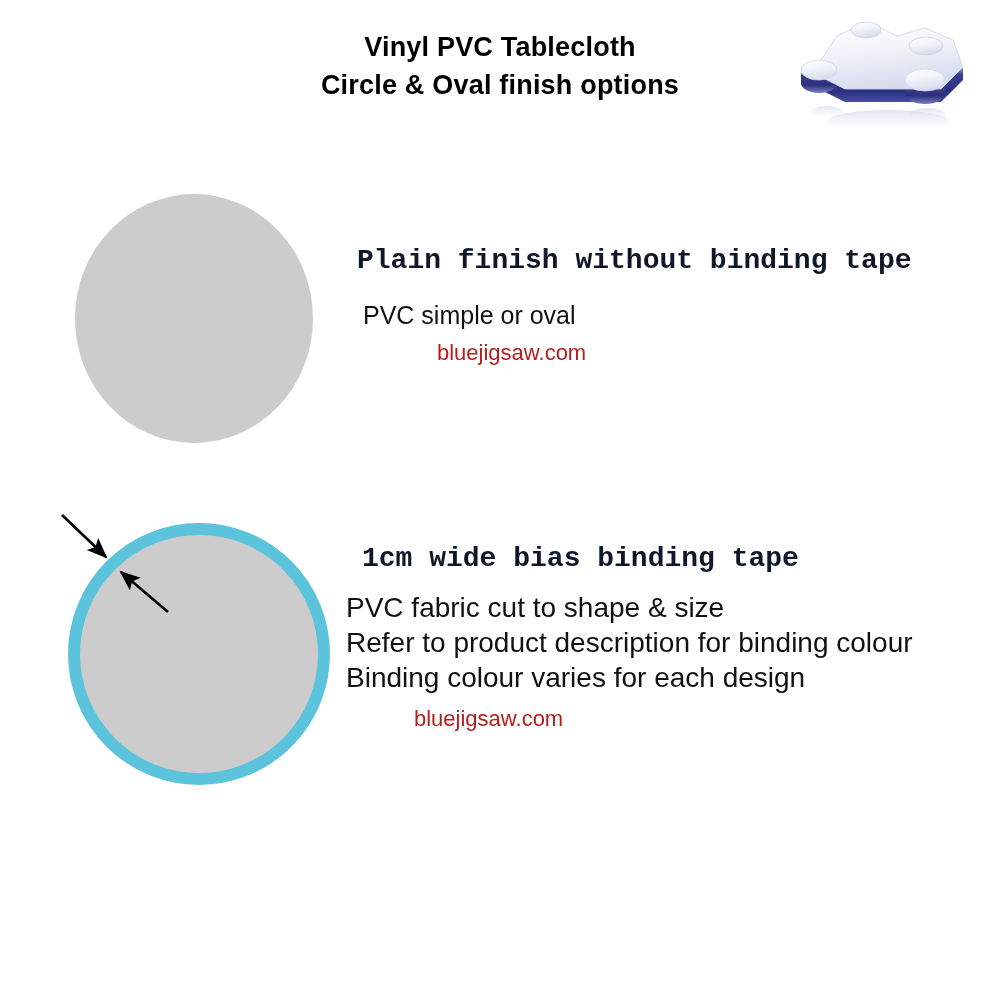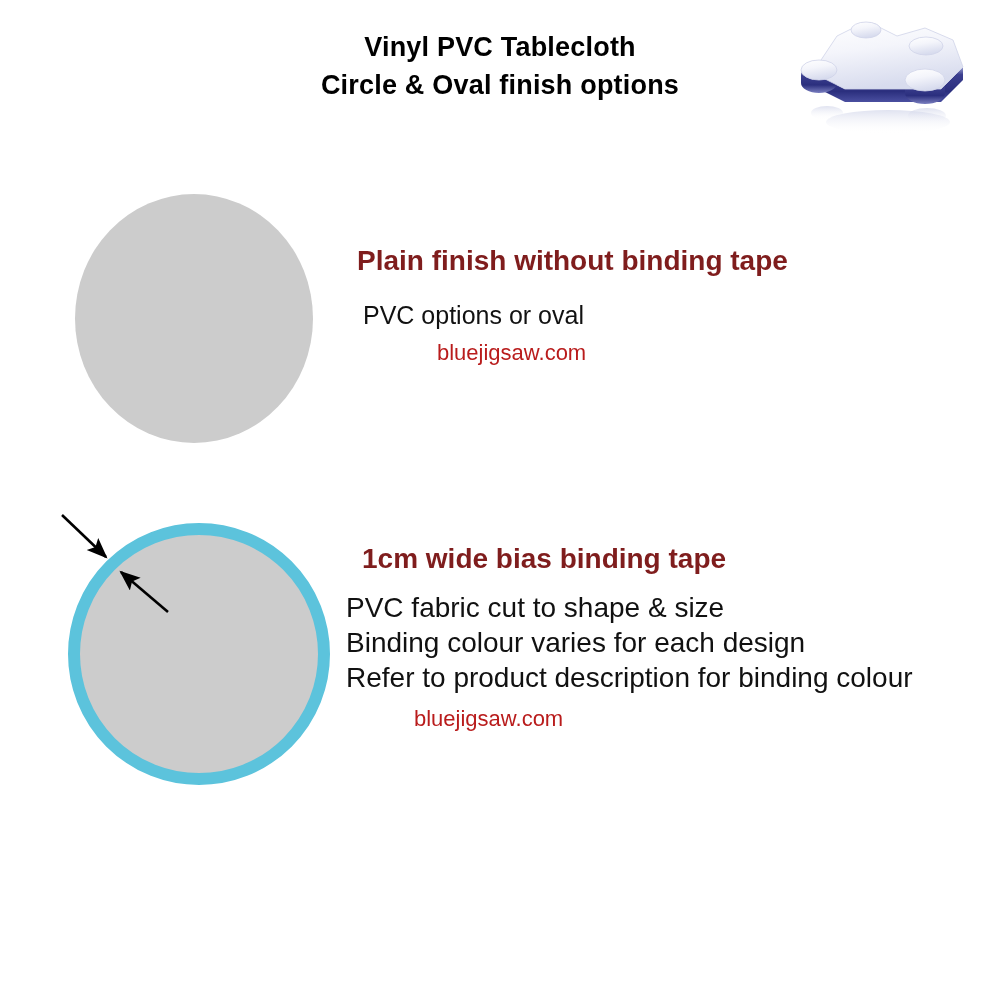--- a/index.html
+++ b/index.html
@@ -75,23 +75,23 @@
     width: 1000px;
     height: 1000px;
     pointer-events: none;
   }
 
   
   .section {
     position: absolute;
   }
   .section-heading {
-    font-family: Liberation Sans, sans-serif;
+    font-family: Liberation Mono, monospace;
     font-weight: bold;
-    color: #7f1d1d;
+    color: #0f172a;
     white-space: nowrap;
   }
   .section-body-line {
     font-family: "Liberation Sans", sans-serif;
     color: #111111;
     white-space: nowrap;
   }
   .watermark {
     font-family: "Liberation Sans", sans-serif;
     color: #b91c1c;
@@ -180,28 +180,28 @@
         <path d="M0,0 L8,3.2 L0,6.4 L1.6,3.2 Z" fill="#000000"></path>
       </marker>
     </defs>
     <line x1="62" y1="515" x2="106" y2="557" stroke="#000000" stroke-width="2.6" marker-end="url(#ah)"></line>
     <line x1="168" y1="612" x2="121" y2="572" stroke="#000000" stroke-width="2.6" marker-end="url(#ah)"></line>
   </svg>
 
   <div class="section" id="section-plain">
     <div class="section-heading">Plain finish without binding tape</div>
     <div class="body">
-      <div class="section-body-line">PVC options or oval</div>
+      <div class="section-body-line">PVC simple or oval</div>
     </div>
     <div class="watermark">bluejigsaw.com</div>
   </div>
 
   <div class="section" id="section-bound">
     <div class="section-heading">1cm wide bias binding tape</div>
     <div class="body">
       <div class="section-body-line">PVC fabric cut to shape &amp; size</div>
+      <div class="section-body-line">Refer to product description for binding colour</div>
       <div class="section-body-line">Binding colour varies for each design</div>
-      <div class="section-body-line">Refer to product description for binding colour</div>
     </div>
     <div class="watermark">bluejigsaw.com</div>
   </div>
 
 </div>
 
 </body></html>

